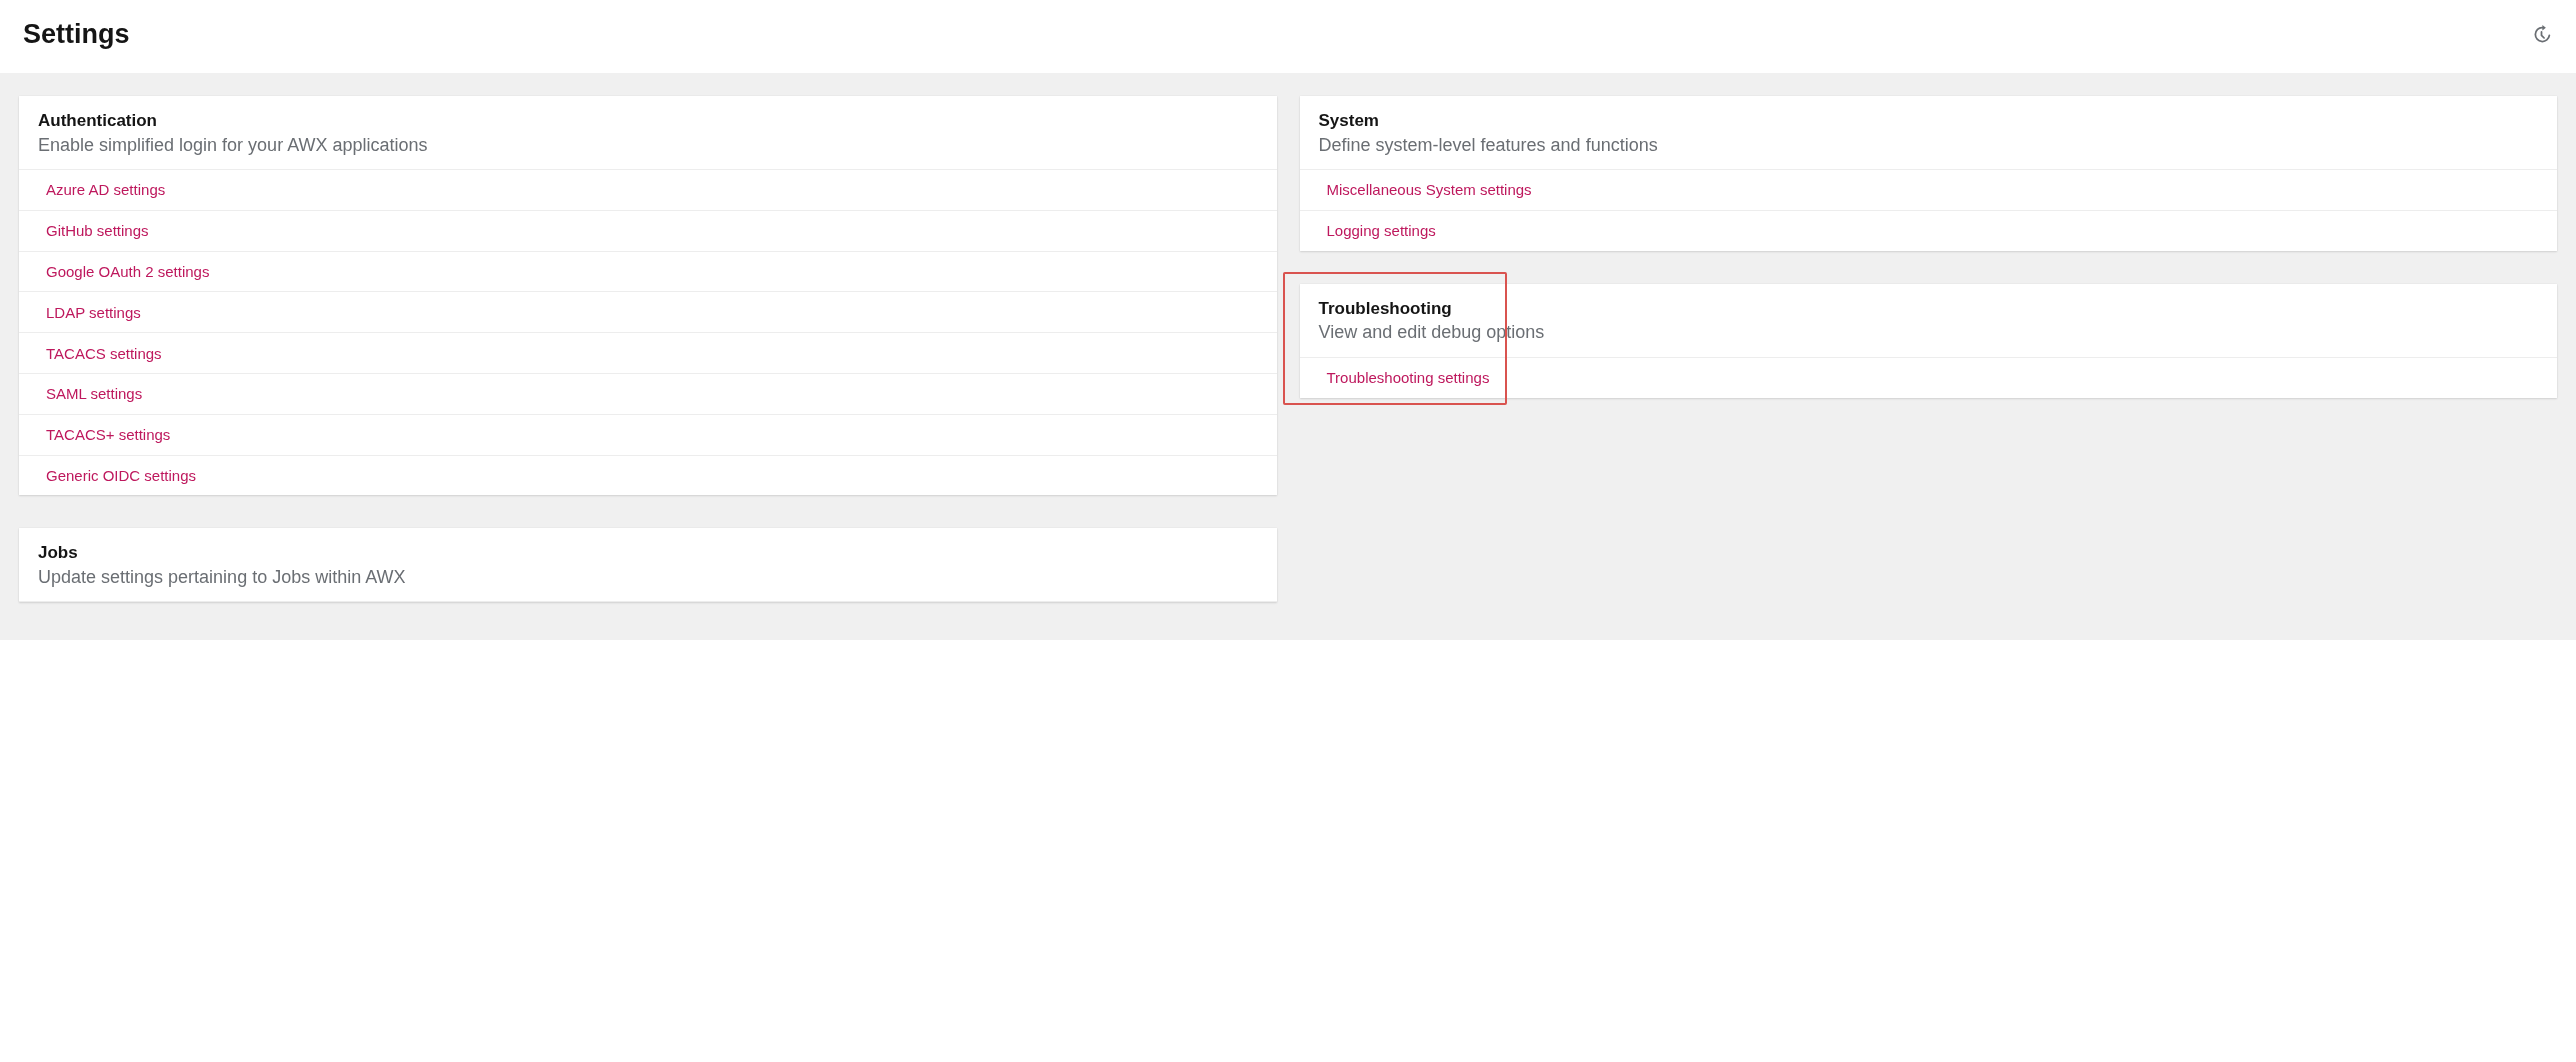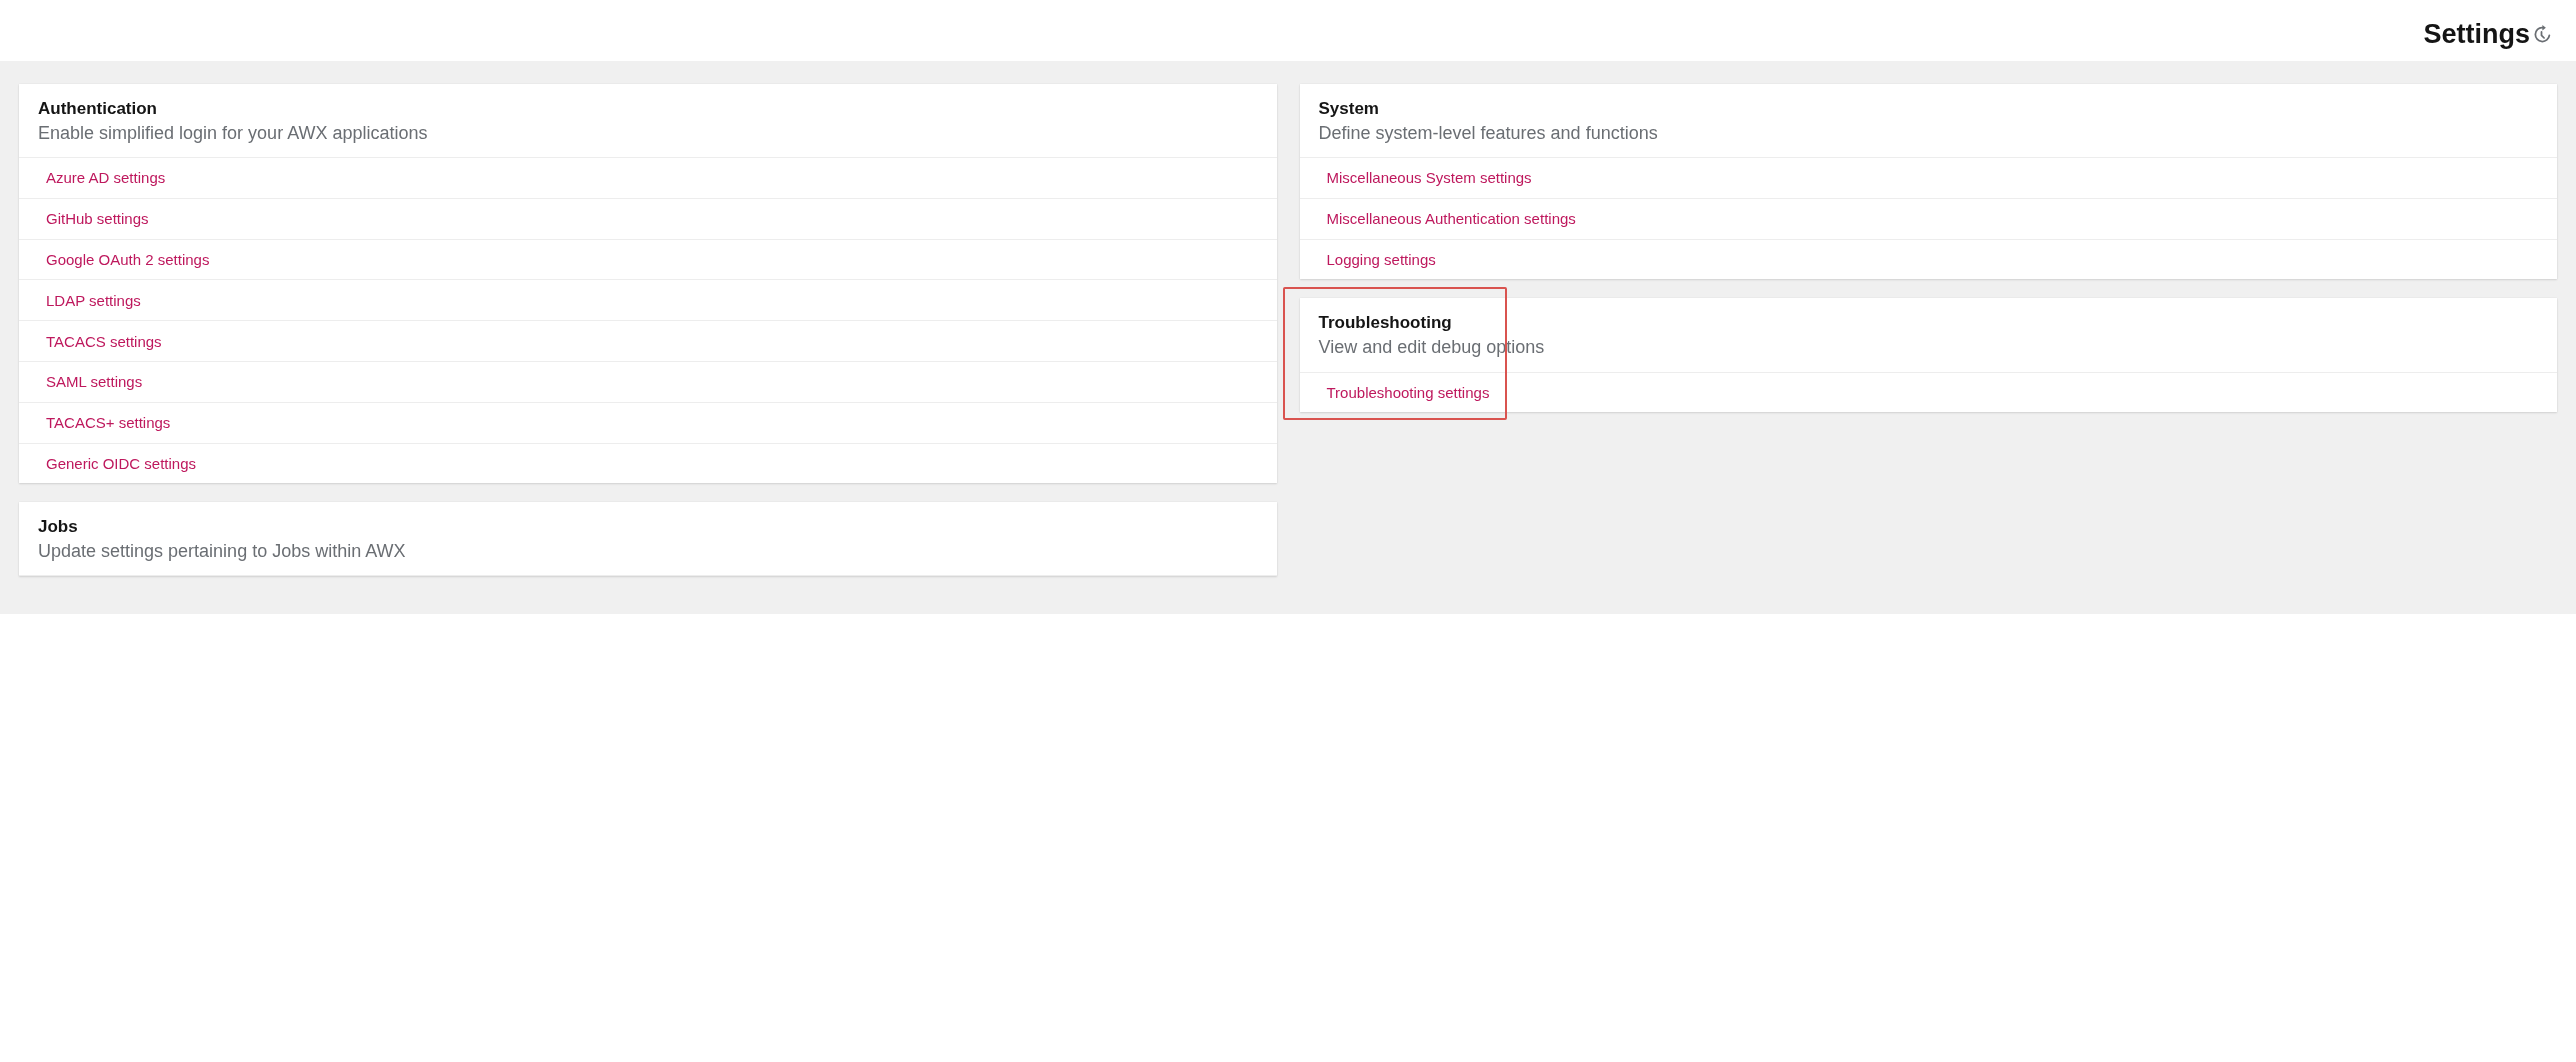--- a/index.html
+++ b/index.html
@@ -4,24 +4,24 @@
 <style>
   * { box-sizing: border-box; margin: 0; padding: 0; }
   html, body {
     font-family: "Helvetica Neue", Helvetica, Arial, sans-serif;
     background: #ffffff;
     color: #151515;
     width: 100%;
   }
   .page-header {
     background: #ffffff;
-    padding: 19px 23px 11px 23px;
+    padding: 19px 23px 23px 23px;
     display: flex;
     align-items: center;
-    justify-content: flex-end;
+    justify-content: space-between;
   }
   .page-title {
     font-size: 27px;
     font-weight: 700;
     color: #151515;
   }
   .history-icon {
     color: #6a6e73;
     cursor: pointer;
     display: flex;
@@ -35,21 +35,21 @@
     padding: 23px 19px 38px 19px;
     min-height: 551px;
     display: flex;
     gap: 23px;
     align-items: flex-start;
   }
   .column {
     flex: 1;
     display: flex;
     flex-direction: column;
-    gap: 19px;
+    gap: 33px;
   }
   .card {
     background: #ffffff;
     box-shadow: 0 1px 1.9px rgba(3,3,3,0.12), 0 0 1.9px rgba(3,3,3,0.06);
   }
   .card-header {
     padding: 15px 19px 13.3px 19px;
     border-bottom: 1px solid #ededed;
   }
   .card-title {
@@ -126,21 +126,20 @@
       </div>
     </div>
   <div class="column" id="col-right">
       <div class="highlight-wrap">
         <div class="card">
           <div class="card-header">
             <div class="card-title">System</div>
             <div class="card-desc">Define system-level features and functions</div>
           </div>
           <a class="list-row" href="#">Miscellaneous System settings</a>
-          <a class="list-row" href="#">Miscellaneous Authentication settings</a>
           <a class="list-row" href="#">Logging settings</a>
         </div>
       </div>
       <div class="highlight-wrap">
         <div class="card">
           <div class="card-header">
             <div class="card-title">Troubleshooting</div>
             <div class="card-desc">View and edit debug options</div>
           </div>
           <a class="list-row" href="#">Troubleshooting settings</a>

